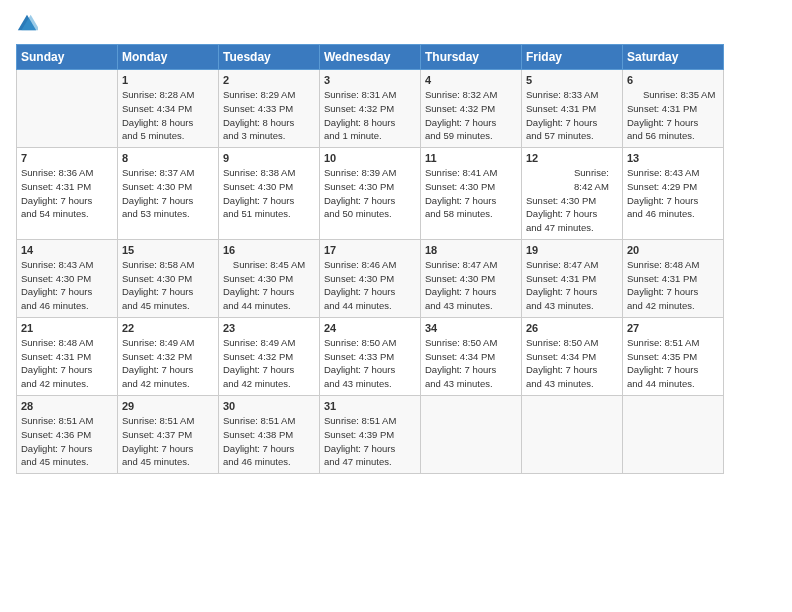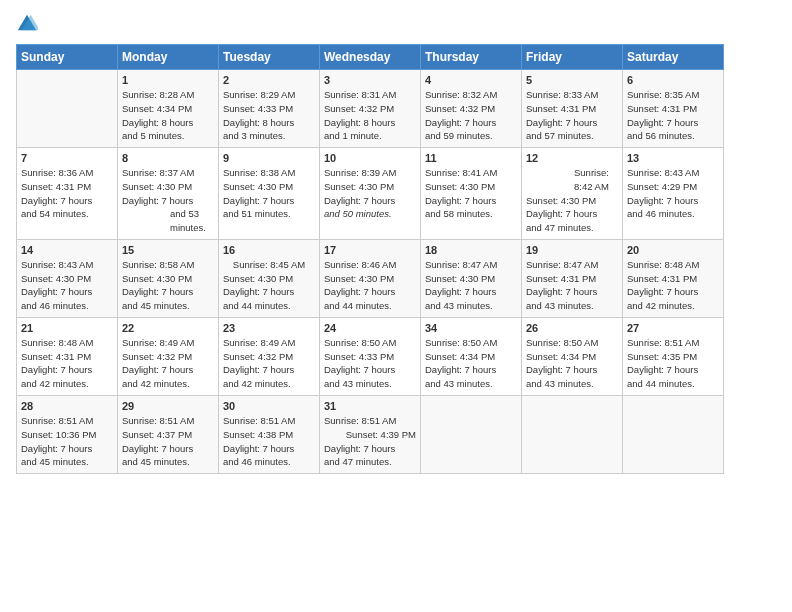--- a/index.html
+++ b/index.html
@@ -156,21 +156,21 @@
             <div class="day-info">
               <span style="display: block;">Sunrise: 8:33 AM</span>
               <span style="display: block;">Sunset: 4:31 PM</span>
               <span style="display: block;">Daylight: 7 hours</span>
               <span style="display: block;">and 57 minutes.</span>
             </div>
           </td>
           <td>
             <span class="day-num">6</span>
             <div class="day-info">
-              <span style="display: block;">Sunrise: 8:35 AM</span>
+              <span style="display: block; margin-left: 16px;">Sunrise: 8:35 AM</span>
               <span style="display: block;">Sunset: 4:31 PM</span>
               <span style="display: block;">Daylight: 7 hours</span>
               <span style="display: block;">and 56 minutes.</span>
             </div>
           </td>
         </tr>
         <tr>
           <td>
             <span class="day-num">7</span>
             <div class="day-info">
@@ -179,39 +179,39 @@
               <span style="display: block;">Daylight: 7 hours</span>
               <span style="display: block;">and 54 minutes.</span>
             </div>
           </td>
           <td>
             <span class="day-num">8</span>
             <div class="day-info">
               <span style="display: block;">Sunrise: 8:37 AM</span>
               <span style="display: block;">Sunset: 4:30 PM</span>
               <span style="display: block;">Daylight: 7 hours</span>
-              <span style="display: block; margin-left: 48px;">and 53 minutes.</span>
+              <span style="display: block;">and 53 minutes.</span>
             </div>
           </td>
           <td>
             <span class="day-num">9</span>
             <div class="day-info">
               <span style="display: block;">Sunrise: 8:38 AM</span>
               <span style="display: block;">Sunset: 4:30 PM</span>
               <span style="display: block;">Daylight: 7 hours</span>
               <span style="display: block;">and 51 minutes.</span>
             </div>
           </td>
           <td>
             <span class="day-num">10</span>
             <div class="day-info">
               <span style="display: block;">Sunrise: 8:39 AM</span>
               <span style="display: block;">Sunset: 4:30 PM</span>
               <span style="display: block;">Daylight: 7 hours</span>
-              <span style="display: block; font-style: italic;">and 50 minutes.</span>
+              <span style="display: block;">and 50 minutes.</span>
             </div>
           </td>
           <td>
             <span class="day-num">11</span>
             <div class="day-info">
               <span style="display: block;">Sunrise: 8:41 AM</span>
               <span style="display: block;">Sunset: 4:30 PM</span>
               <span style="display: block;">Daylight: 7 hours</span>
               <span style="display: block;">and 58 minutes.</span>
             </div>
@@ -363,21 +363,21 @@
               <span style="display: block;">Daylight: 7 hours</span>
               <span style="display: block;">and 44 minutes.</span>
             </div>
           </td>
         </tr>
         <tr>
           <td>
             <span class="day-num">28</span>
             <div class="day-info">
               <span style="display: block;">Sunrise: 8:51 AM</span>
-              <span style="display: block;">Sunset: 10:36 PM</span>
+              <span style="display: block;">Sunset: 4:36 PM</span>
               <span style="display: block;">Daylight: 7 hours</span>
               <span style="display: block;">and 45 minutes.</span>
             </div>
           </td>
           <td>
             <span class="day-num">29</span>
             <div class="day-info">
               <span style="display: block;">Sunrise: 8:51 AM</span>
               <span style="display: block;">Sunset: 4:37 PM</span>
               <span style="display: block;">Daylight: 7 hours</span>
@@ -390,21 +390,21 @@
               <span style="display: block;">Sunrise: 8:51 AM</span>
               <span style="display: block;">Sunset: 4:38 PM</span>
               <span style="display: block;">Daylight: 7 hours</span>
               <span style="display: block;">and 46 minutes.</span>
             </div>
           </td>
           <td>
             <span class="day-num">31</span>
             <div class="day-info">
               <span style="display: block;">Sunrise: 8:51 AM</span>
-              <span style="display: block; text-align: right;">Sunset: 4:39 PM</span>
+              <span style="display: block;">Sunset: 4:39 PM</span>
               <span style="display: block;">Daylight: 7 hours</span>
               <span style="display: block;">and 47 minutes.</span>
             </div>
           </td>
           <td></td>
           <td></td>
           <td></td>
         </tr>
       </tbody>
   </table>

